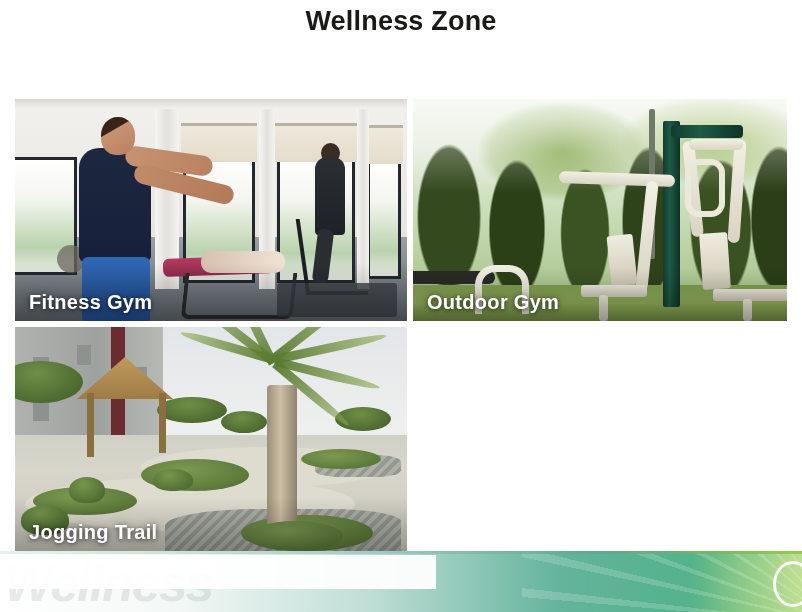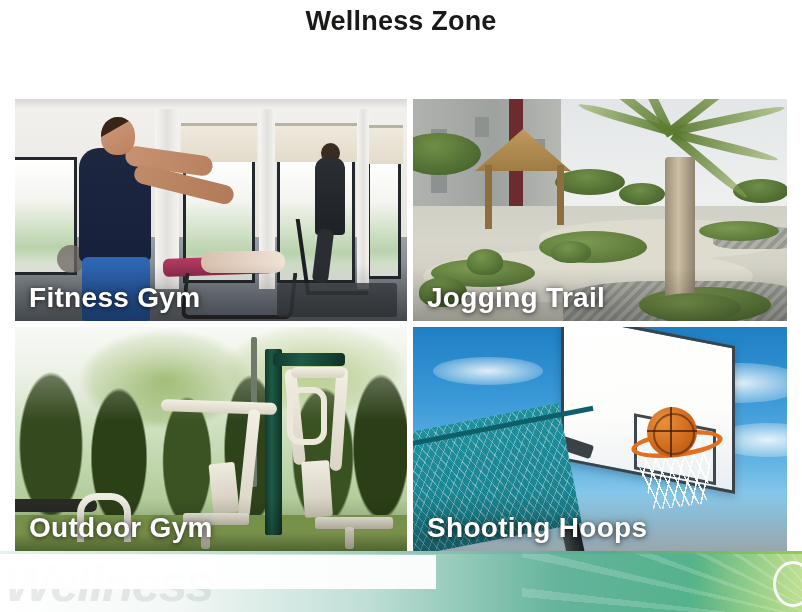--- a/index.html
+++ b/index.html
@@ -53,21 +53,21 @@
   .tile {
     position: relative;
     overflow: hidden;
     background: #cfd4d8;
   }
   .tile-caption {
     position: absolute;
     left: 14px;
     bottom: 7px;
     color: #ffffff;
-    font-size: 28px;
+    font-size: 20px;
     font-weight: bold;
     letter-spacing: 0.3px;
     text-shadow: 0 1px 4px rgba(0,0,0,0.55), 0 0 10px rgba(0,0,0,0.35);
     z-index: 30;
     white-space: nowrap;
   }
 
   
   .gym-bg {
     position: absolute; inset: 0;
@@ -460,20 +460,52 @@
       <div class="gym-arm-a"></div>
       <div class="gym-arm-b"></div>
       <div class="gym-man-head"></div>
 
       <div class="gym-vign"></div>
     </div>
     <div class="tile-caption">Fitness Gym</div>
   </div>
 
   <div class="tile">
+    <div class="out-sky">
+      <div class="out-trees"></div>
+      <div class="out-haze"></div>
+      <div class="out-grass"></div>
+
+      <div class="out-post" style="left:250px; top:22px;  width:17px; height:186px;"></div>
+      <div class="out-post" style="left:258px; top:26px;  width:72px; height:13px; border-radius:4px;"></div>
+      <div class="out-post" style="left:236px; top:10px;  width:6px;  height:150px; background:#6f7a6a;"></div>
+
+      <div class="out-arm" style="left:146px; top:74px;  width:116px; height:12px; transform:rotate(2deg);"></div>
+      <div class="out-arm" style="left:228px; top:82px;  width:12px;  height:110px; transform:rotate(6deg);"></div>
+      <div class="out-arm" style="left:274px; top:42px;  width:12px;  height:96px; transform:rotate(-6deg);"></div>
+      <div class="out-arm" style="left:318px; top:40px;  width:12px;  height:104px; transform:rotate(4deg);"></div>
+      <div class="out-arm" style="left:276px; top:40px;  width:54px;  height:11px;"></div>
+      <div class="out-arm" style="left:272px; top:60px;  width:28px;  height:46px; border-radius:14px; background:transparent; border:6px solid #ece8da;"></div>
+
+      <div class="out-seat" style="left:196px; top:136px; width:26px; height:50px; transform:rotate(-6deg);"></div>
+      <div class="out-seat" style="left:288px; top:134px; width:28px; height:56px; transform:rotate(-4deg);"></div>
+      <div class="out-seat" style="left:168px; top:186px; width:66px; height:12px;"></div>
+      <div class="out-seat" style="left:300px; top:190px; width:78px; height:12px;"></div>
+      <div class="out-seat" style="left:186px; top:196px; width:9px; height:26px;"></div>
+      <div class="out-seat" style="left:330px; top:200px; width:9px; height:22px;"></div>
+
+      <div class="out-bar" style="left:-8px; top:172px; width:90px; height:13px;"></div>
+      <div class="out-arm" style="left:62px; top:166px; width:40px; height:42px; border-radius:20px 20px 0 0; background:transparent; border:7px solid #efece1; border-bottom:none;"></div>
+
+      <div class="out-vign"></div>
+    </div>
+    <div class="tile-caption">Outdoor Gym</div>
+  </div>
+
+  <div class="tile">
     <div class="jog-sky">
       <div class="jog-bldg">
         <div class="jog-bldg-stripe" style="left:96px;"></div>
         <div class="jog-bldg-win" style="left:18px; top:30px; width:16px; height:22px;"></div>
         <div class="jog-bldg-win" style="left:18px; top:72px; width:16px; height:22px;"></div>
         <div class="jog-bldg-win" style="left:62px; top:18px; width:14px; height:20px;"></div>
         <div class="jog-bldg-win" style="left:118px;top:40px; width:14px; height:20px;"></div>
       </div>
 
       <div class="jog-ground"></div>
@@ -511,79 +543,20 @@
         <div class="jog-frond" style="left:82px; top:50px; width:88px;  transform:rotate(244deg);"></div>
       </div>
       <div class="jog-palm-trunk"></div>
       <div class="jog-lawn" style="left:232px; top:194px; width:96px; height:30px;"></div>
 
       <div class="jog-vign"></div>
     </div>
     <div class="tile-caption">Jogging Trail</div>
   </div>
 
-  <div class="tile">
-    <div class="out-sky">
-      <div class="out-trees"></div>
-      <div class="out-haze"></div>
-      <div class="out-grass"></div>
-
-      <div class="out-post" style="left:250px; top:22px;  width:17px; height:186px;"></div>
-      <div class="out-post" style="left:258px; top:26px;  width:72px; height:13px; border-radius:4px;"></div>
-      <div class="out-post" style="left:236px; top:10px;  width:6px;  height:150px; background:#6f7a6a;"></div>
-
-      <div class="out-arm" style="left:146px; top:74px;  width:116px; height:12px; transform:rotate(2deg);"></div>
-      <div class="out-arm" style="left:228px; top:82px;  width:12px;  height:110px; transform:rotate(6deg);"></div>
-      <div class="out-arm" style="left:274px; top:42px;  width:12px;  height:96px; transform:rotate(-6deg);"></div>
-      <div class="out-arm" style="left:318px; top:40px;  width:12px;  height:104px; transform:rotate(4deg);"></div>
-      <div class="out-arm" style="left:276px; top:40px;  width:54px;  height:11px;"></div>
-      <div class="out-arm" style="left:272px; top:60px;  width:28px;  height:46px; border-radius:14px; background:transparent; border:6px solid #ece8da;"></div>
-
-      <div class="out-seat" style="left:196px; top:136px; width:26px; height:50px; transform:rotate(-6deg);"></div>
-      <div class="out-seat" style="left:288px; top:134px; width:28px; height:56px; transform:rotate(-4deg);"></div>
-      <div class="out-seat" style="left:168px; top:186px; width:66px; height:12px;"></div>
-      <div class="out-seat" style="left:300px; top:190px; width:78px; height:12px;"></div>
-      <div class="out-seat" style="left:186px; top:196px; width:9px; height:26px;"></div>
-      <div class="out-seat" style="left:330px; top:200px; width:9px; height:22px;"></div>
-
-      <div class="out-bar" style="left:-8px; top:172px; width:90px; height:13px;"></div>
-      <div class="out-arm" style="left:62px; top:166px; width:40px; height:42px; border-radius:20px 20px 0 0; background:transparent; border:7px solid #efece1; border-bottom:none;"></div>
-
-      <div class="out-vign"></div>
-    </div>
-    <div class="tile-caption">Outdoor Gym</div>
-  </div>
-
-  <div class="tile">
-    <div class="bb-sky">
-      <div class="bb-cloud" style="left:262px; top:36px;  width:130px; height:40px;"></div>
-      <div class="bb-cloud" style="left:300px; top:96px;  width:110px; height:34px;"></div>
-      <div class="bb-cloud" style="left:20px;  top:30px;  width:110px; height:28px;"></div>
-
-      <div class="bb-board">
-        <div class="bb-board-inner"></div>
-      </div>
-      <div class="bb-pole-arm"></div>
-      <div class="bb-pole"></div>
-
-      <div class="bb-net"></div>
-      <div class="bb-rim"></div>
-      <div class="bb-ball">
-        <div class="bb-ball-line" style="left:0; top:23px; width:50px; height:2px;"></div>
-        <div class="bb-ball-line" style="left:23px; top:0; width:2px; height:50px;"></div>
-        <div class="bb-ball-line" style="left:6px; top:6px; width:38px; height:38px; border:2px solid rgba(70,30,8,0.55); border-radius:50%; background:transparent;"></div>
-      </div>
-
-      <div class="bb-fence"></div>
-      <div class="bb-fence-rail"></div>
-
-      <div class="bb-vign"></div>
-    </div>
-    <div class="tile-caption">Shooting Hoops</div>
-  </div>
 
 </div>
 
 <div class="footer">
   <div class="footer-rays"></div>
   <div class="footer-topline"></div>
   <div class="footer-watermark">Wellness</div>
   <div class="footer-textbox"></div>
   <div class="footer-logo"></div>
 </div>

